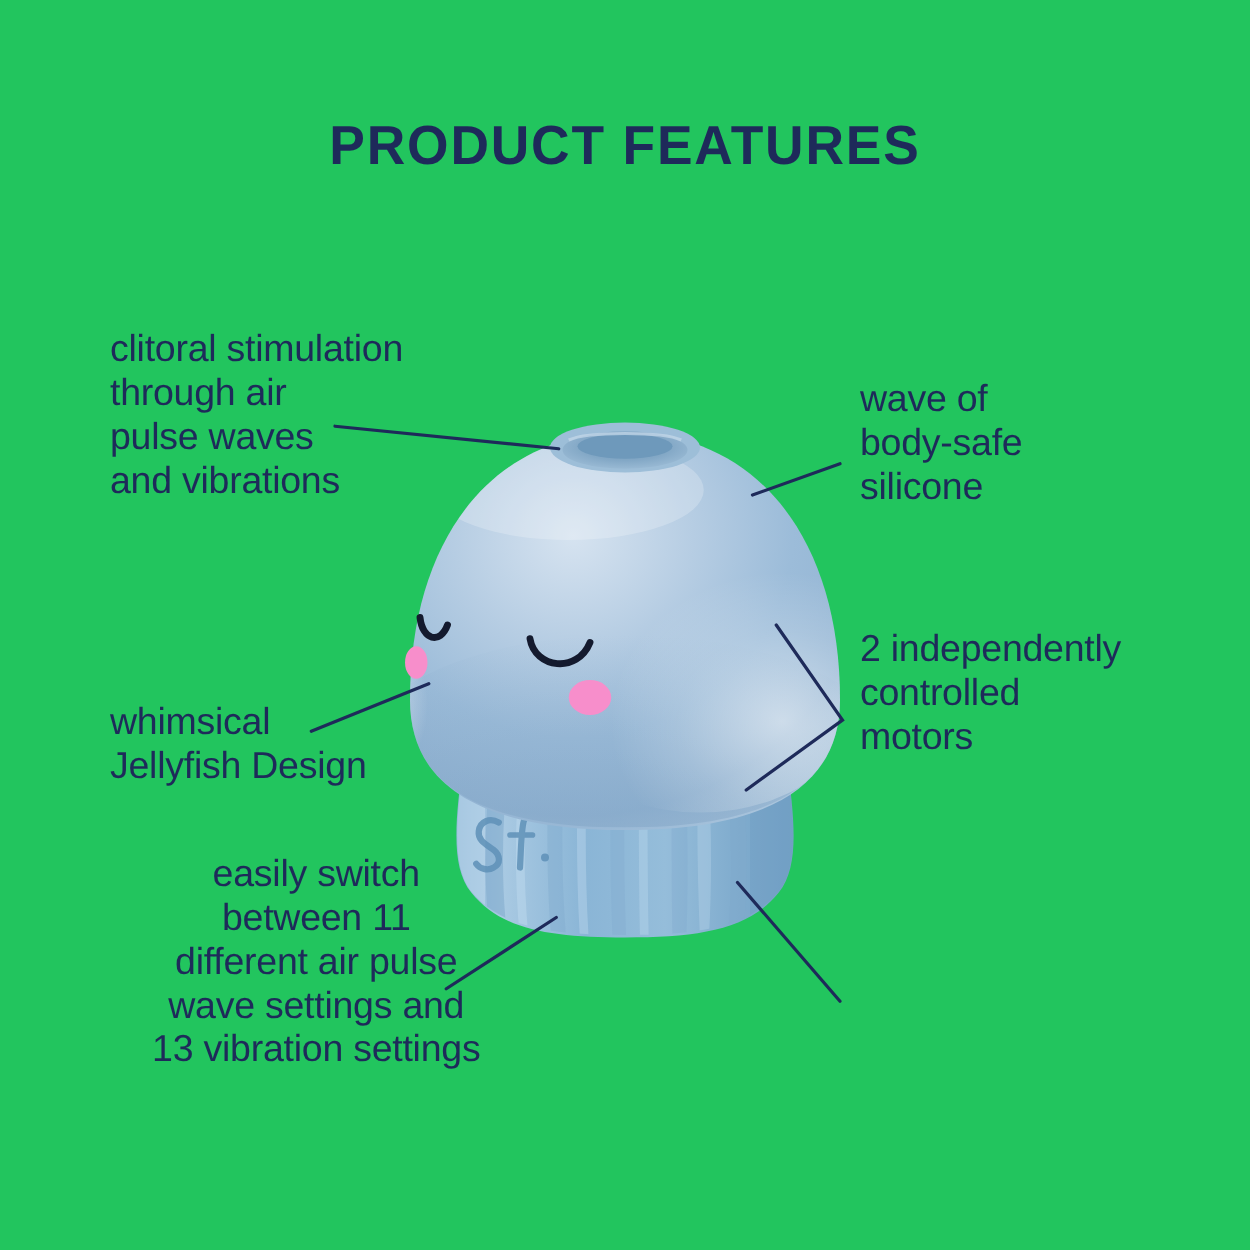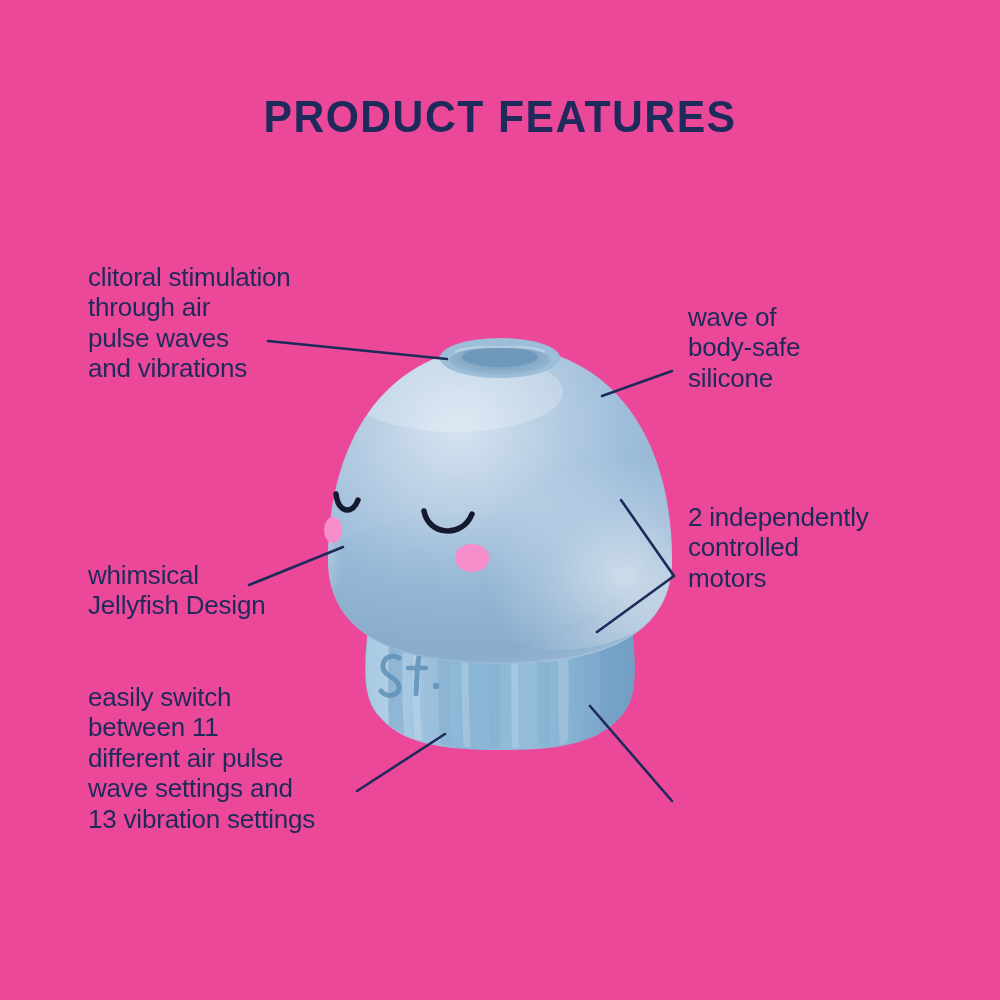--- a/index.html
+++ b/index.html
@@ -4,21 +4,21 @@
 <style>
   html, body {
     margin: 0;
     padding: 0;
     background: #ffffff;
   }
   #page {
     position: relative;
     width: 1000px;
     height: 1000px;
-    background: #ec4899;
+    background: #22c55e;
     overflow: hidden;
     font-family: "Liberation Sans", sans-serif;
   }
 
   
   #title {
     position: absolute;
     top: 92px;
     left: 0;
     width: 1000px;
@@ -29,32 +29,32 @@
     letter-spacing: 1.5px;
     color: #1e2a5a;
     transform: scaleX(0.97);
   }
 
   
   .callout {
     position: absolute;
     color: #1e2a5a;
     font-family: "Liberation Sans", sans-serif;
-    font-size: 26px;
+    font-size: 30px;
     line-height: 1.17;
     font-weight: 400;
     letter-spacing: -0.2px;
     white-space: pre-line;
   }
   .callout.left  { text-align: left; }
   .callout.right { text-align: left; }
 
   #cal-air      { left: 88px;  top: 262px; width: 300px; }
   #cal-whimsy   { left: 88px;  top: 548px; width: 300px; margin-top: 12px; }
-  #cal-settings { left: 88px;  top: 682px; width: 330px; }
+  #cal-settings { left: 88px;  top: 682px; width: 330px; text-align: center; }
   #cal-silicone { left: 688px; top: 302px; width: 290px; }
   #cal-motors   { left: 688px; top: 502px; width: 300px; }
   #cal-usb      { left: 688px; top: 758px; width: 290px; }
 
   
   #leaders {
     position: absolute;
     left: 0; top: 0;
     width: 1000px; height: 1000px;
     pointer-events: none;

